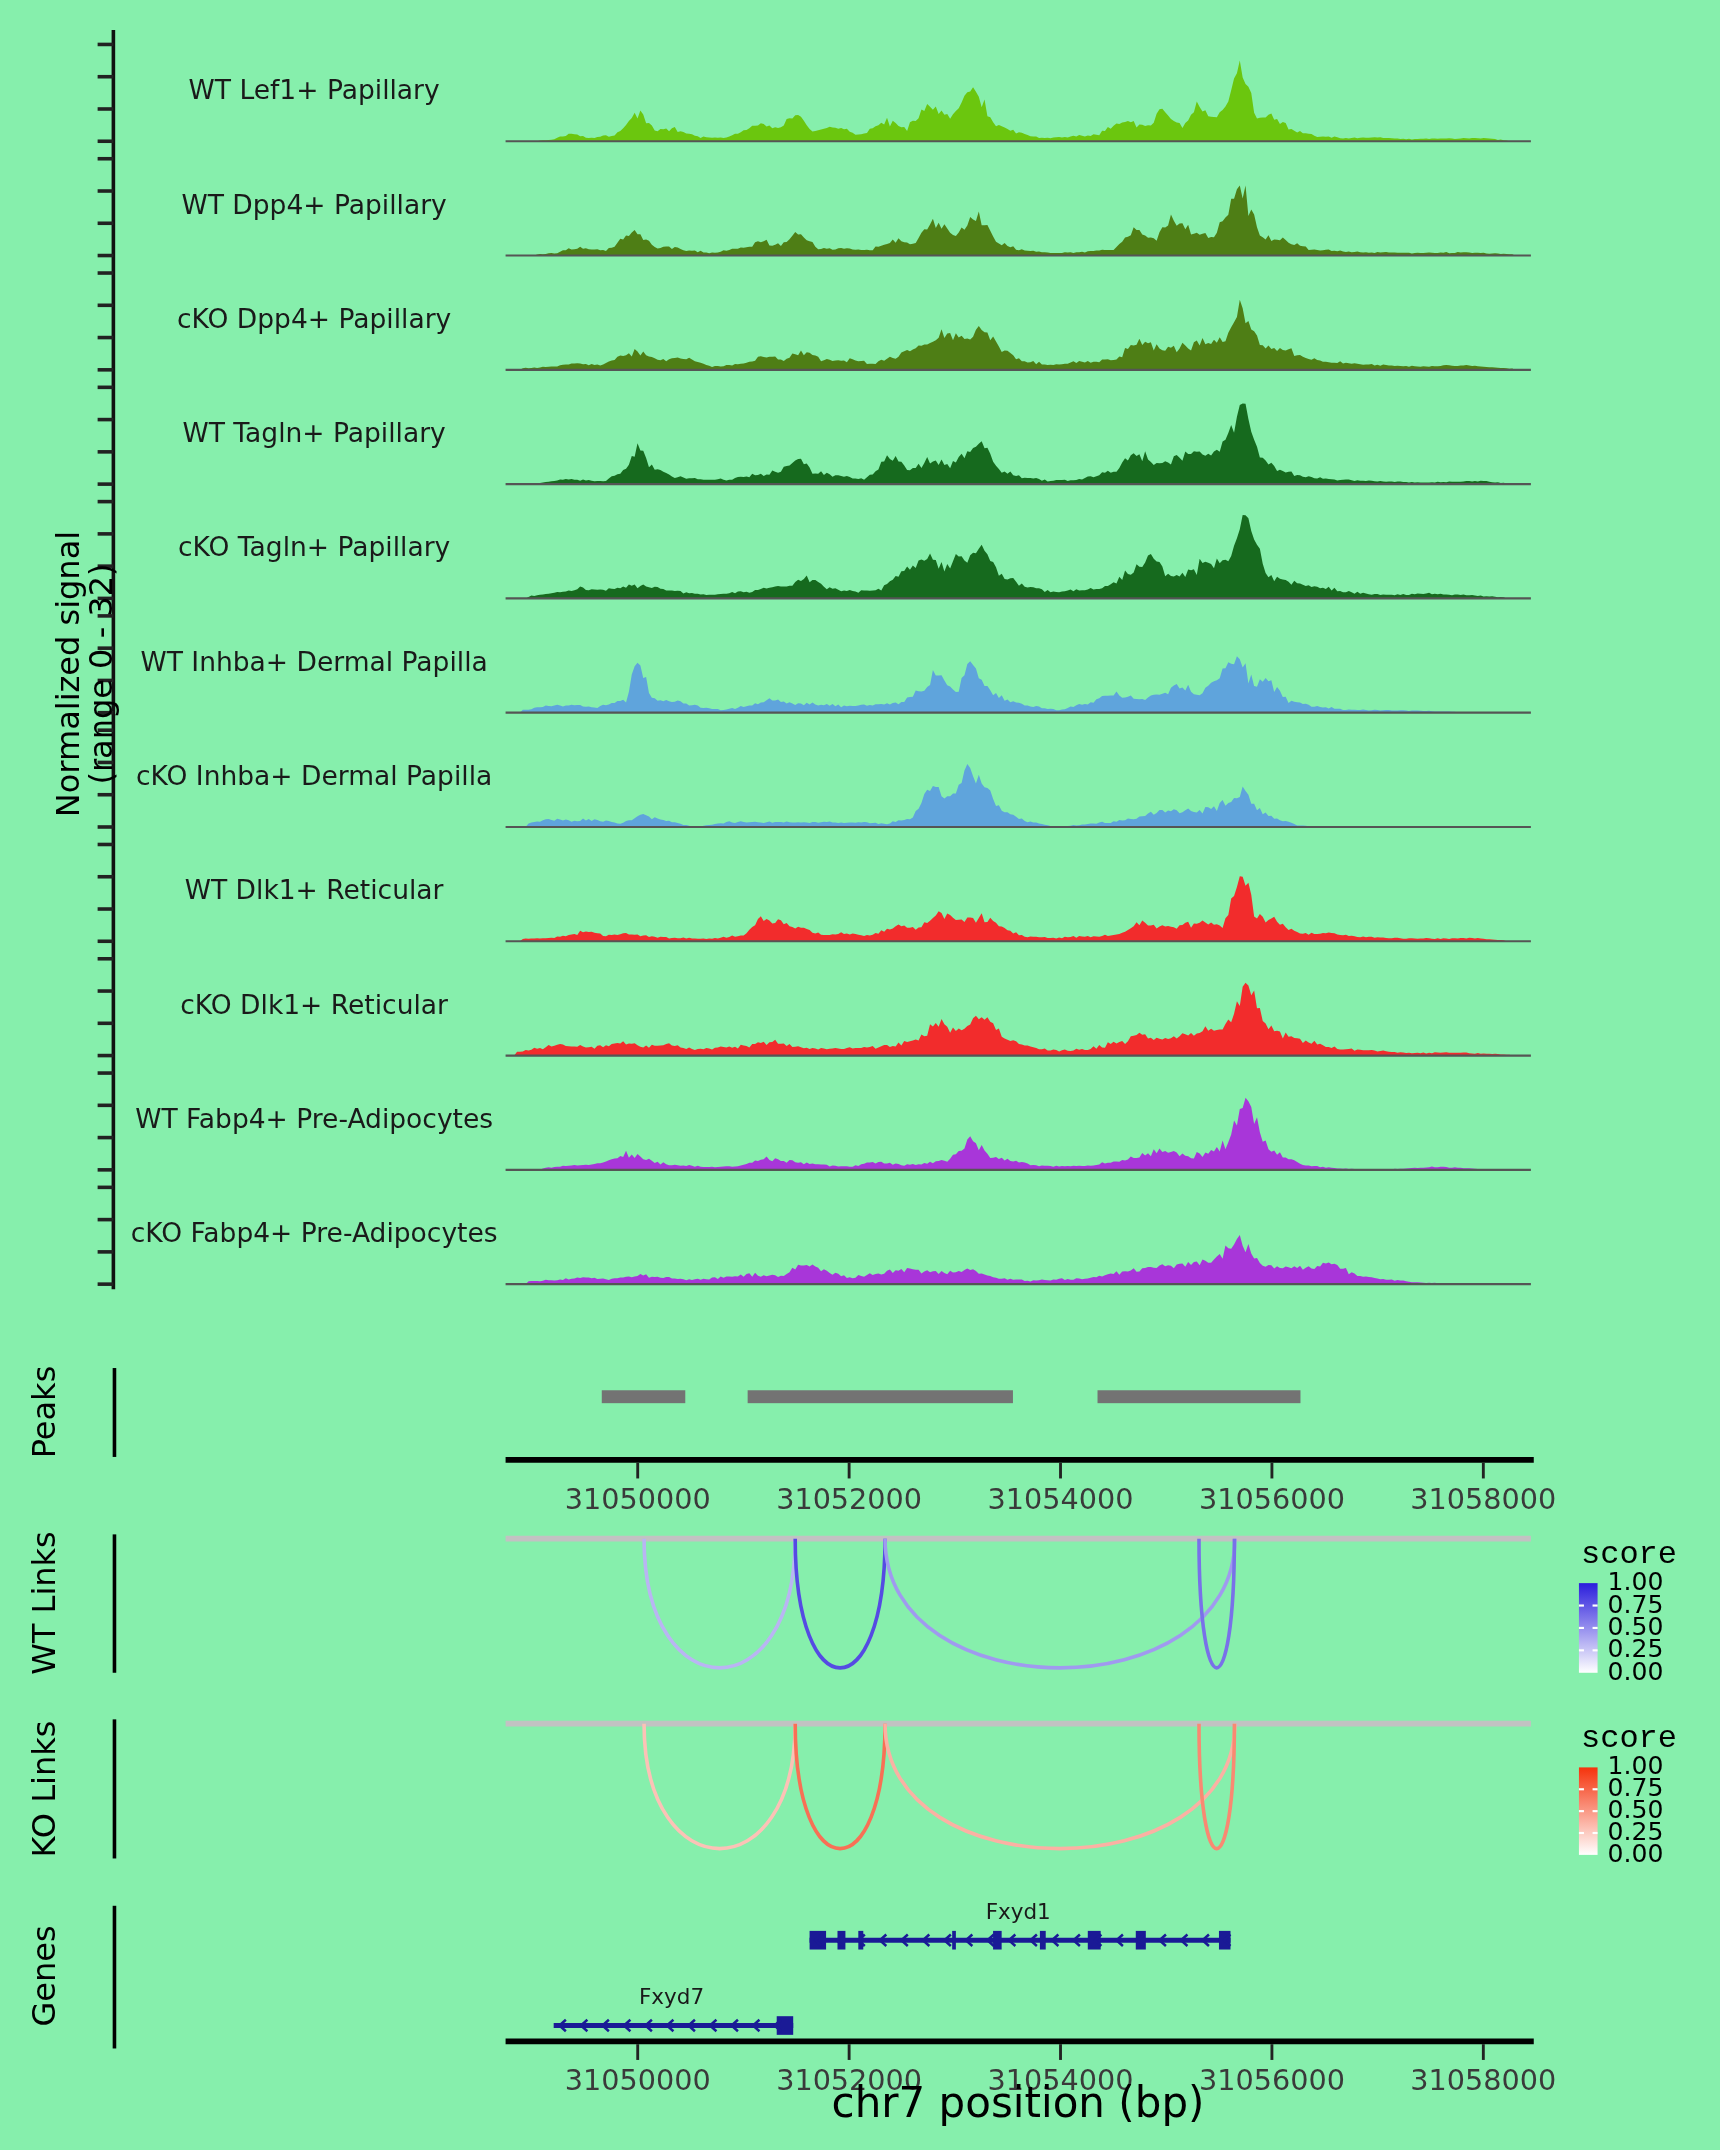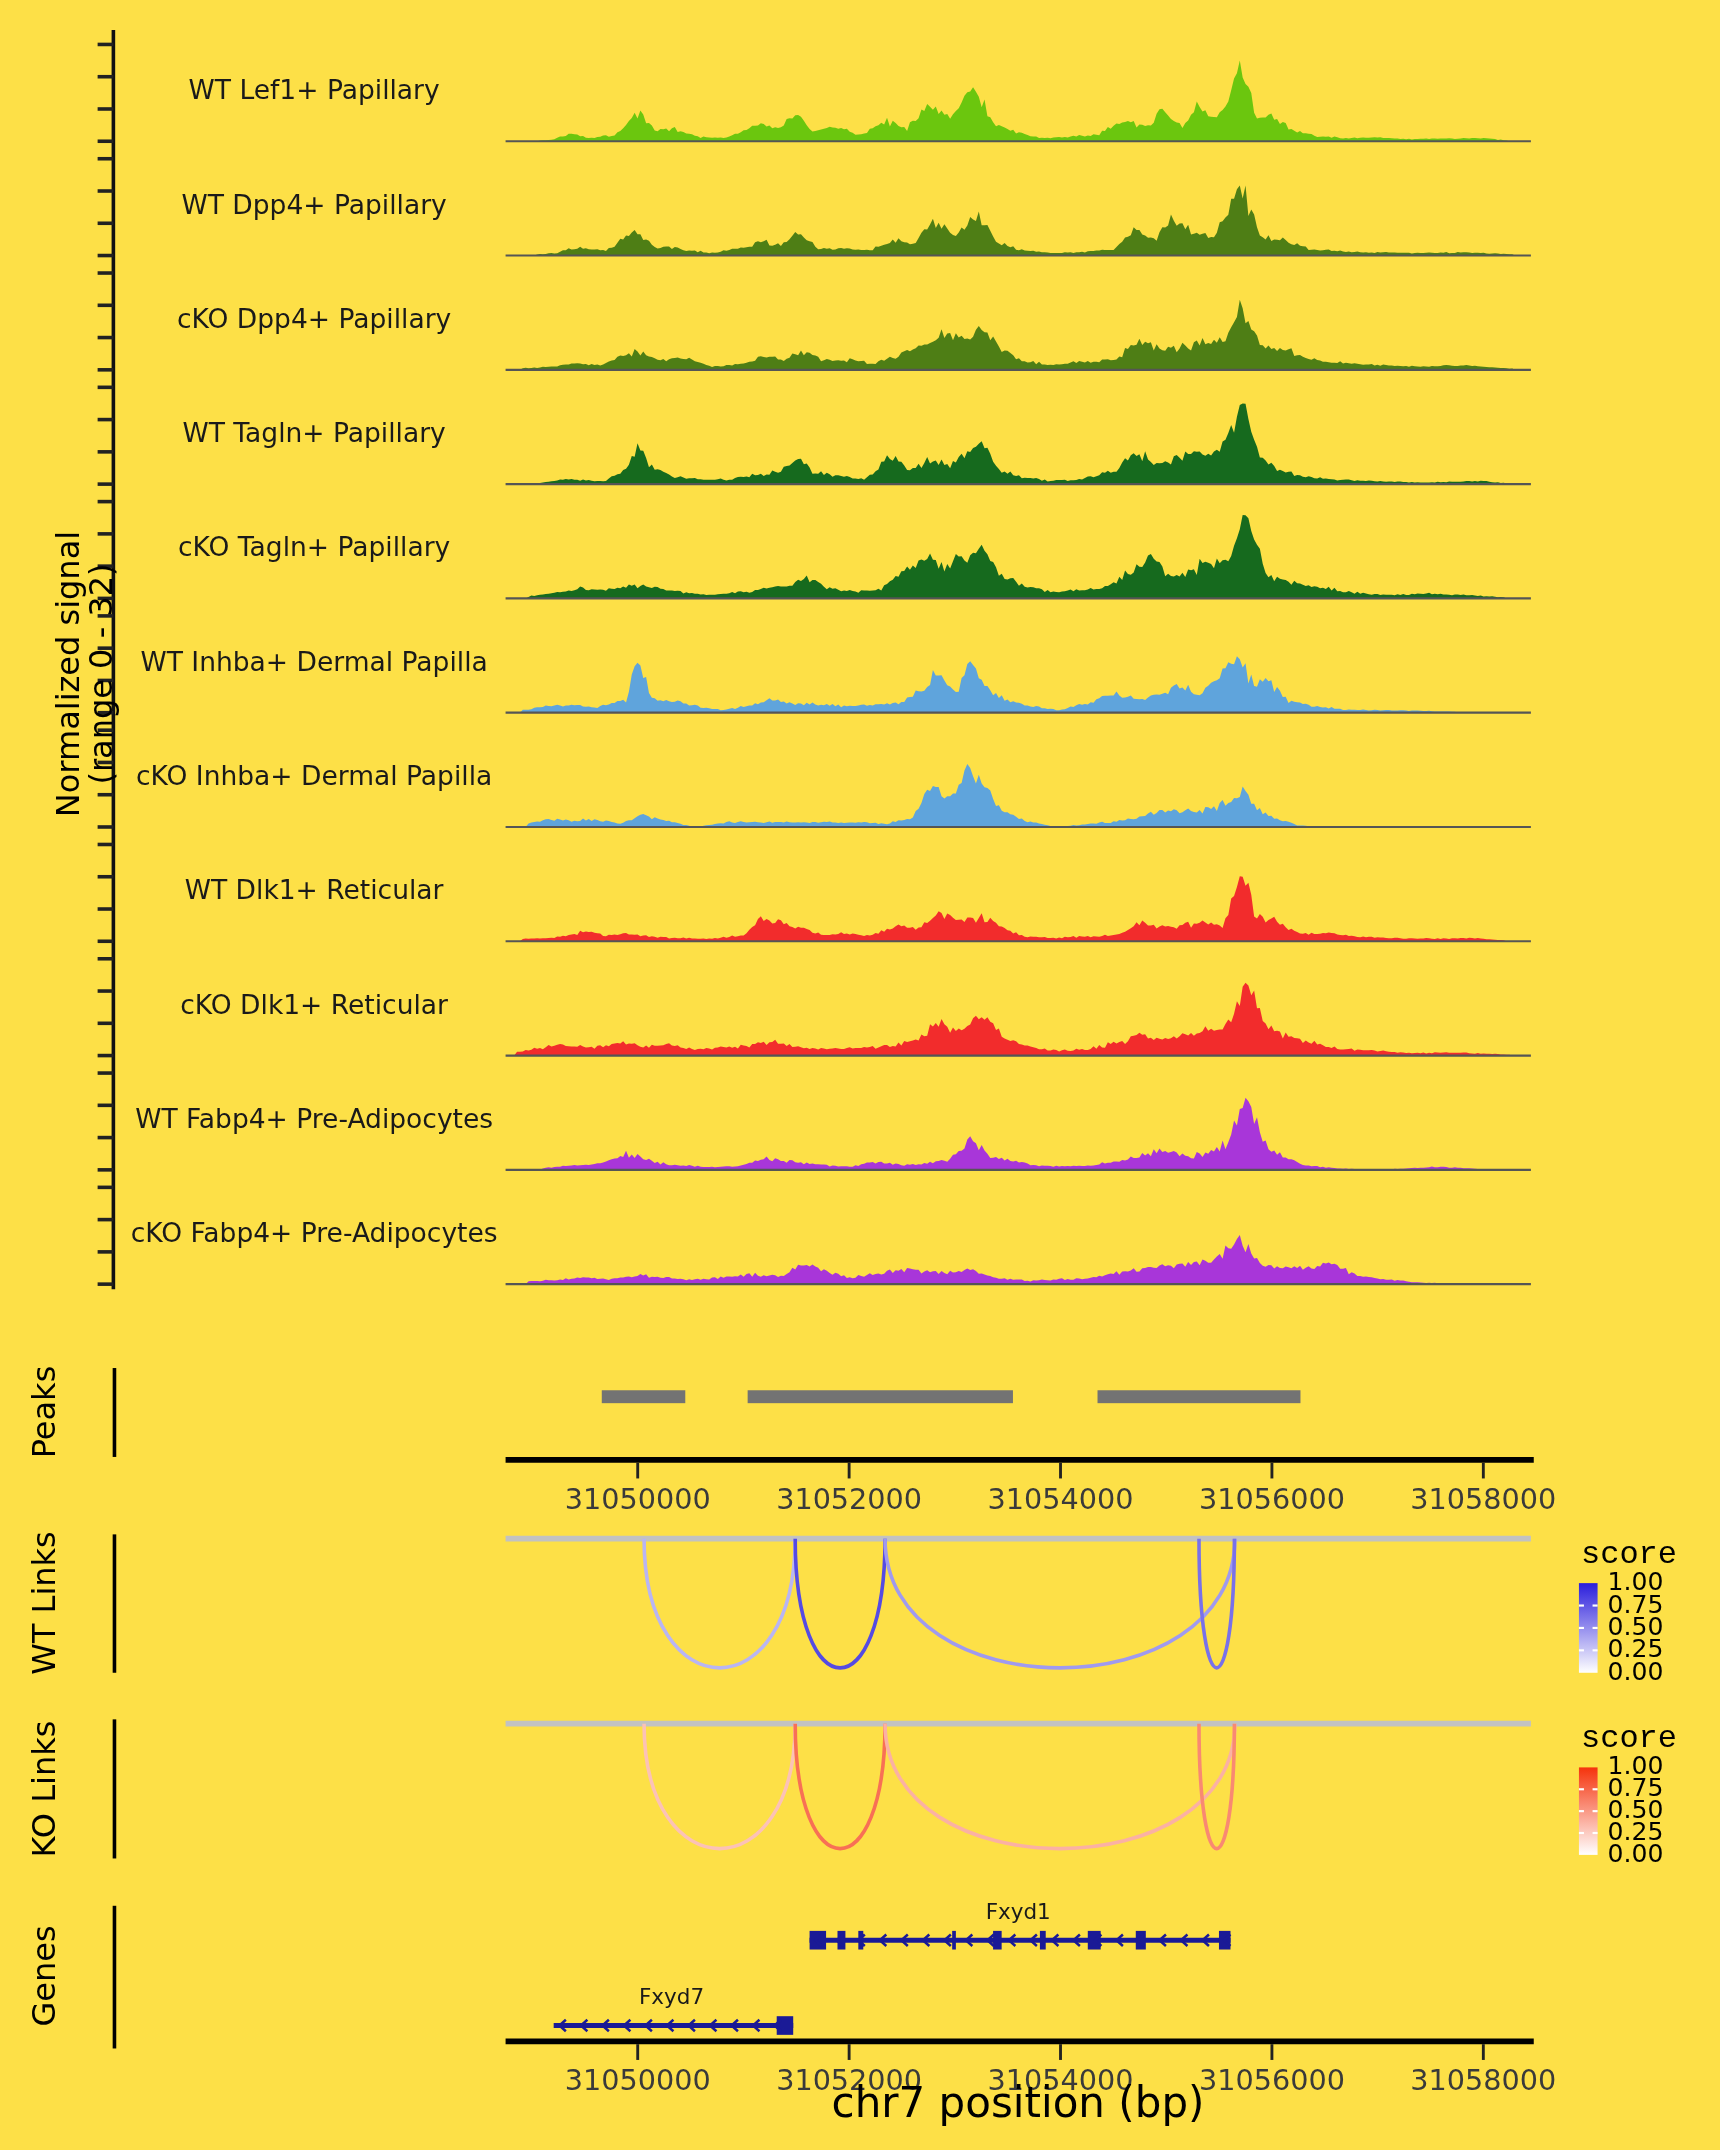--- a/index.html
+++ b/index.html
@@ -1,16 +1,16 @@
 <!DOCTYPE html>
 <html style="font-size:11.5px"><head>
 <meta charset="utf-8">
 <style>
   html,body{margin:0;padding:0;background:#fff;}
-  .figure{position:relative;width:1721px;height:2151px;background:#fde047;
+  .figure{position:relative;width:1721px;height:2151px;background:#86efac;
           font-family:"DejaVu Sans","Liberation Sans",sans-serif;overflow:hidden;}
   svg{position:absolute;left:0;top:0;}
   svg text{font-family:"DejaVu Sans","Liberation Sans",sans-serif;}
   .vlabel{position:absolute;transform:translate(-50%,-50%) rotate(-90deg);
           white-space:nowrap;font-size:32px;color:#000;}
   .htext{position:absolute;white-space:nowrap;color:#000;}
   .legend-title{font-size:32px;transform:translateY(-50%);font-family:Liberation Mono, monospace;}
   .xaxis-title{font-size:42px;transform:translate(-50%,-50%);}
 </style>
 </head>

